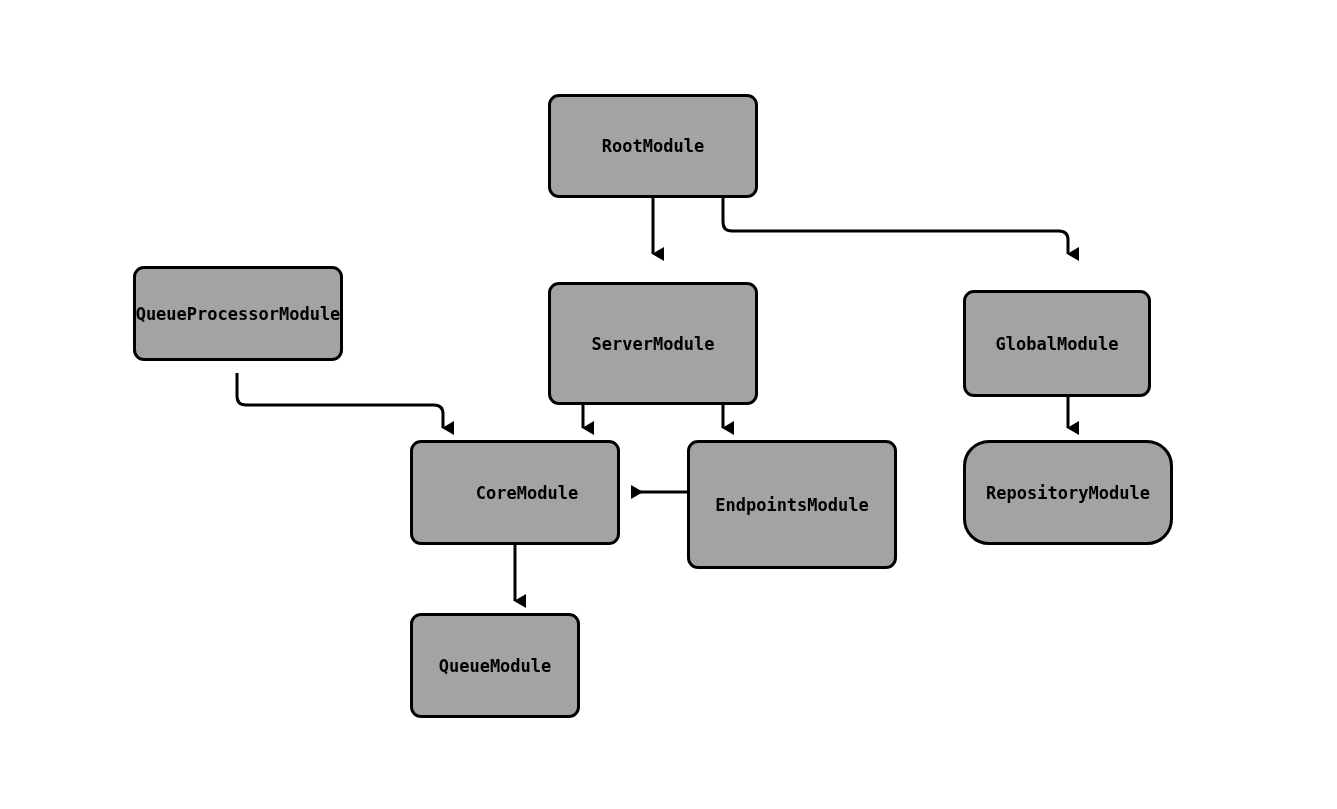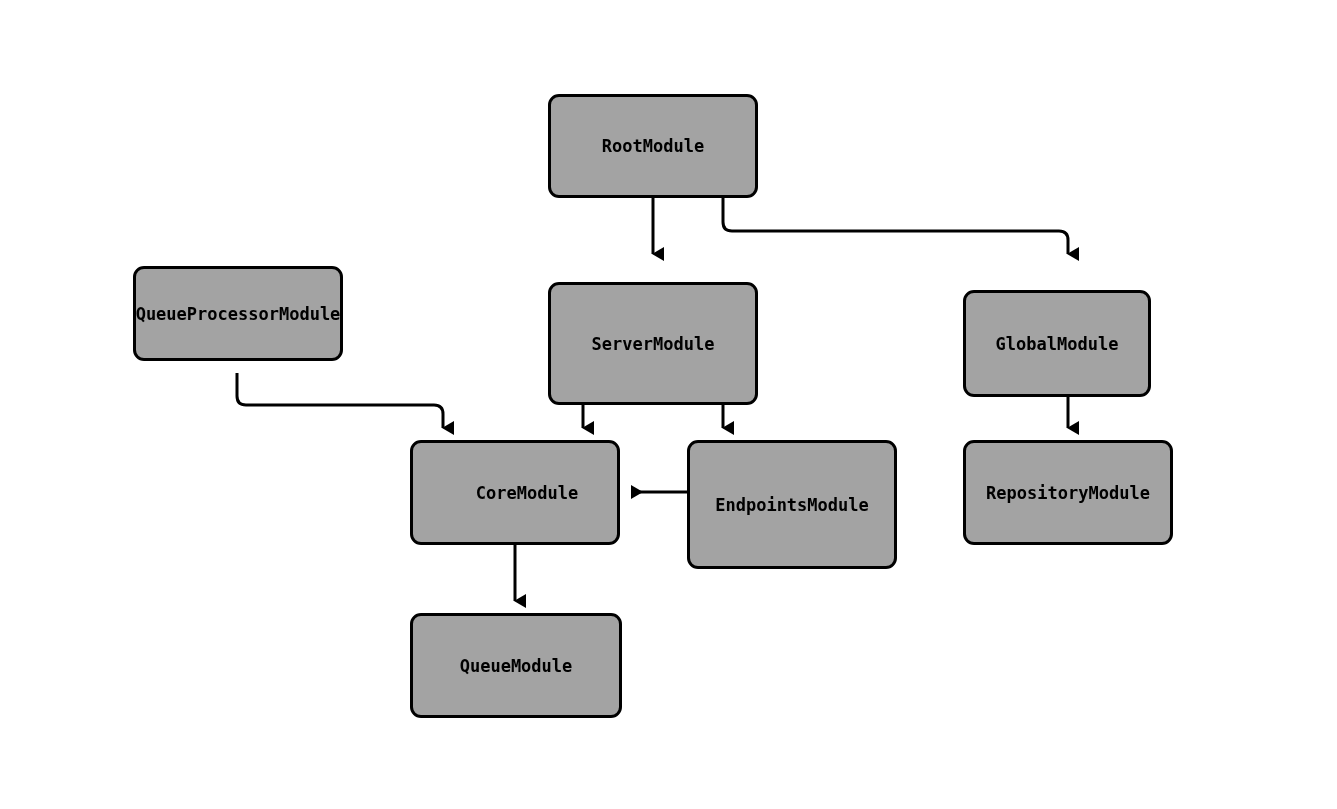--- a/index.html
+++ b/index.html
@@ -108,23 +108,23 @@
   <div class="node" style="left:410px; top:440px; width:210px; height:105px;padding-left:24px;">
     <div class="node-label">Core</div>
     <div class="node-label">Module</div>
   </div>
 
   <div class="node" style="left:687px; top:440px; width:210px; height:129px;">
     <div class="node-label">Endpoints</div>
     <div class="node-label">Module</div>
   </div>
 
-  <div class="node" style="left:963px; top:440px; width:210px; height:105px;">
+  <div class="node" style="left:963px; top:440px; width:210px; height:105px;border-radius:26px;">
     <div class="node-label">Repository</div>
     <div class="node-label">Module</div>
   </div>
 
-  <div class="node" style="left:410px; top:613px; width:212px; height:105px;">
+  <div class="node" style="left:410px; top:613px; width:170px; height:105px;">
     <div class="node-label">Queue</div>
     <div class="node-label">Module</div>
   </div>
 
 </div>
 
 </body></html>

